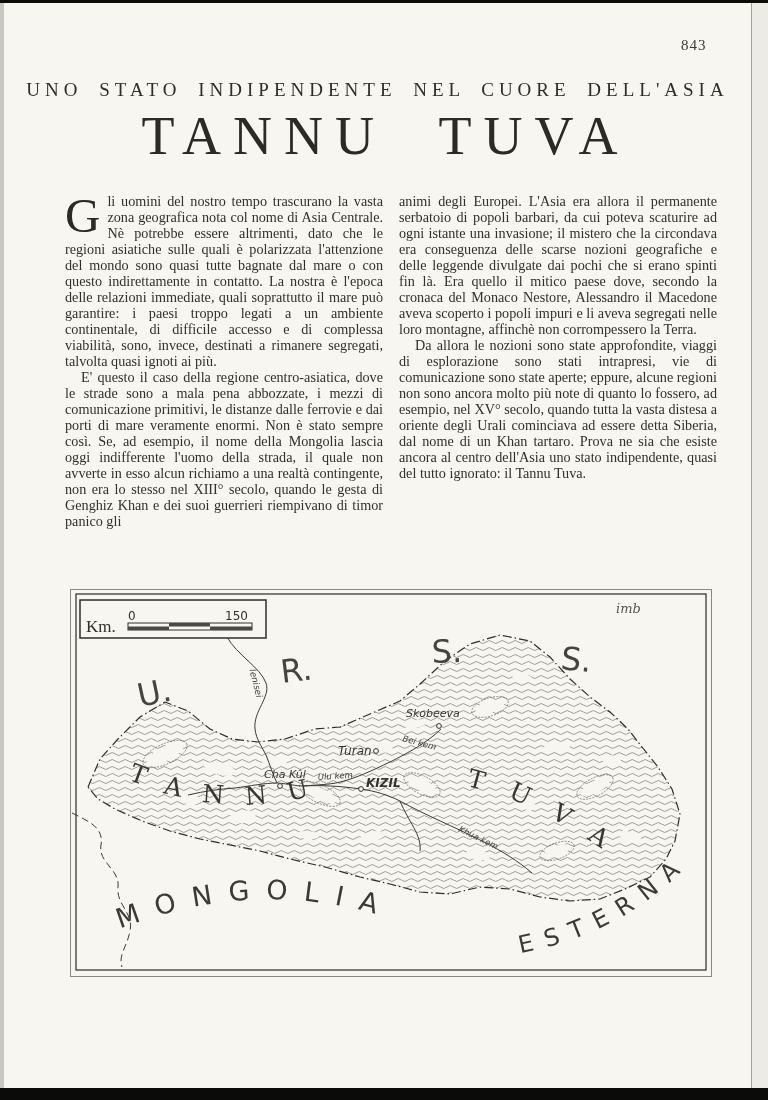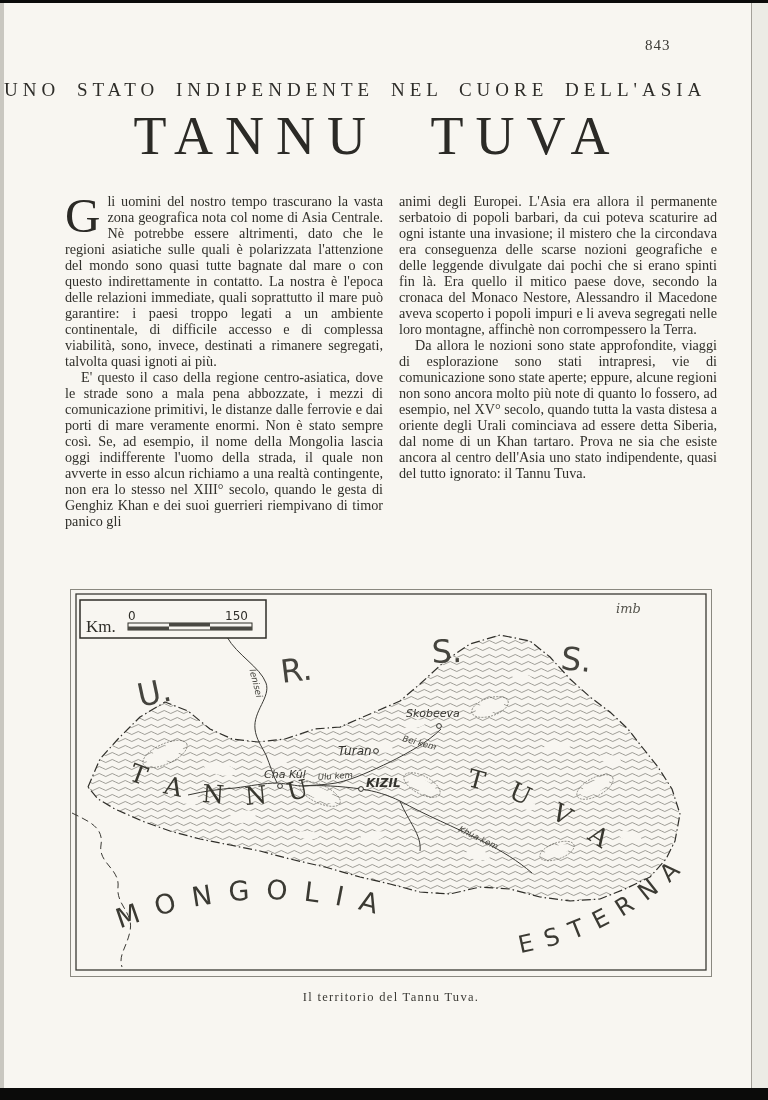--- a/index.html
+++ b/index.html
@@ -5,25 +5,25 @@
   html,body { margin:0; padding:0; }
   .screen { position:relative; width:768px; height:1100px; background:#151513; overflow:hidden;
             font-family:"Liberation Serif","DejaVu Serif",serif; }
   .edge-top { position:absolute; left:0; top:0; width:768px; height:3px; background:#0b0b0a; }
   .edge-bottom { position:absolute; left:0; top:1088px; width:768px; height:12px; background:#0b0b0a; }
   .edge-left { position:absolute; left:0; top:3px; width:4px; height:1085px; background:#c9c7c0; }
   .page { position:absolute; left:4px; top:3px; width:747px; height:1085px; background:#f8f6f1; }
   .edge-right { position:absolute; left:751px; top:3px; width:17px; height:1085px;
                 background:#ecebe5; border-left:1px solid #a3a099; }
 
-  .page-number { position:absolute; left:641px; top:34px; font-size:15px; color:#3b3a35; letter-spacing:1px; }
-  .kicker { position:absolute; left:0; top:76px; width:100%; text-align:left;
+  .page-number { position:absolute; left:677px; top:34px; font-size:15px; color:#3b3a35; letter-spacing:1px; }
+  .kicker { position:absolute; left:0; top:76px; width:100%; text-align:center;
             font-size:19px; letter-spacing:5px; word-spacing:7px; color:#2e2d29; }
   .main-title { position:absolute; left:0; top:102px; width:100%; margin:0; text-align:center;
-            font-size:54px; font-weight:normal; letter-spacing:12px; word-spacing:28px; color:#2b2a26; }
+            font-size:54px; font-weight:normal; letter-spacing:12px; word-spacing:28px; color:#2b2a26;padding-left:8px; }
 
   .columns { position:absolute; left:61px; top:190px; width:652px; display:flex; gap:16px; }
   .col { width:318px; text-align:justify; font-size:14.2px; line-height:16px; color:#302f2a; }
   .col p { margin:0; }
   .col p.indent { text-indent:16px; }
   .dropcap { float:left; font-size:49px; line-height:40px; padding:3px 7px 0 0; color:#2b2a26; }
 
   .map-figure { position:absolute; left:66px; top:586px; width:642px; margin:0; }
   .map-figure svg { display:block; }
   .map-caption { margin-top:13px; text-align:center; font-size:12.5px; letter-spacing:1.3px; color:#3a3934; }
@@ -183,21 +183,20 @@
           <text class="place" x="336" y="128" font-size="11">Skobeeva</text>
         </g>
 
         <g>
           <text class="river-label" x="183" y="95" font-size="9" text-anchor="middle" transform="rotate(76 183 95)">Ienisei</text>
           <text class="river-label" x="332" y="152" font-size="8.5" transform="rotate(15 332 152)">Bei kem</text>
           <text class="river-label" x="248" y="191" font-size="8.5" transform="rotate(-4 248 191)">Ulu kem</text>
           <text class="river-label" x="388" y="242" font-size="8.5" transform="rotate(26 388 242)">Khua kem</text>
         </g>
       </svg>
-      <figcaption class="map-caption">Il territorio del Tannu Tuva.</figcaption>
     </figure>
   </div>
 
   <div class="edge-right"></div>
   <div class="edge-left"></div>
   <div class="edge-top"></div>
   <div class="edge-bottom"></div>
 </div>
 
 </body></html>

